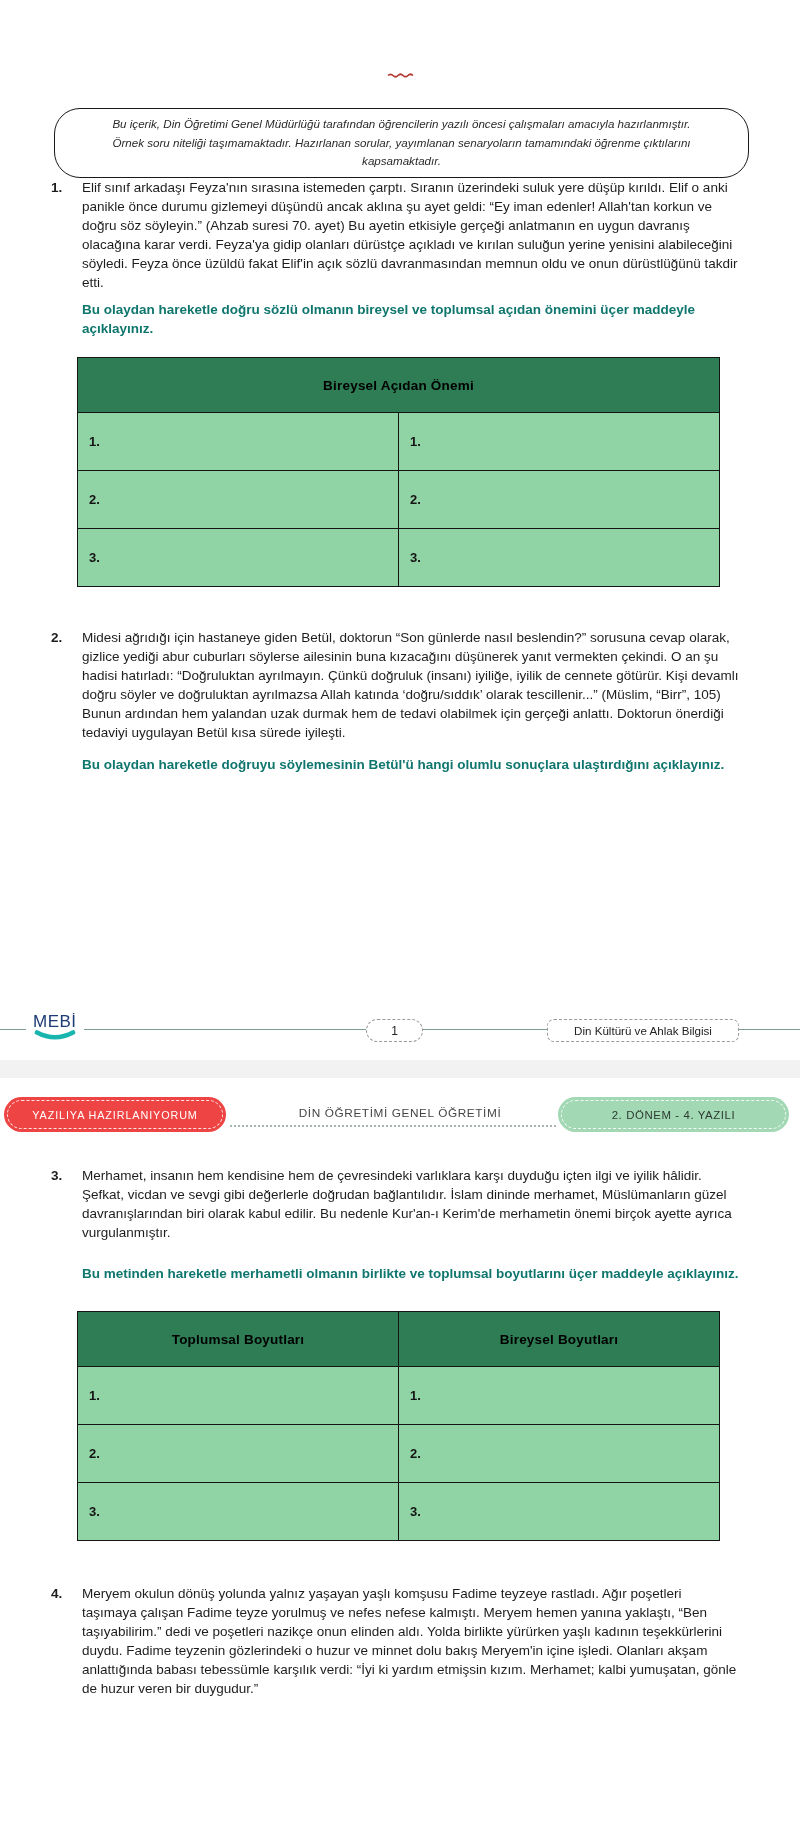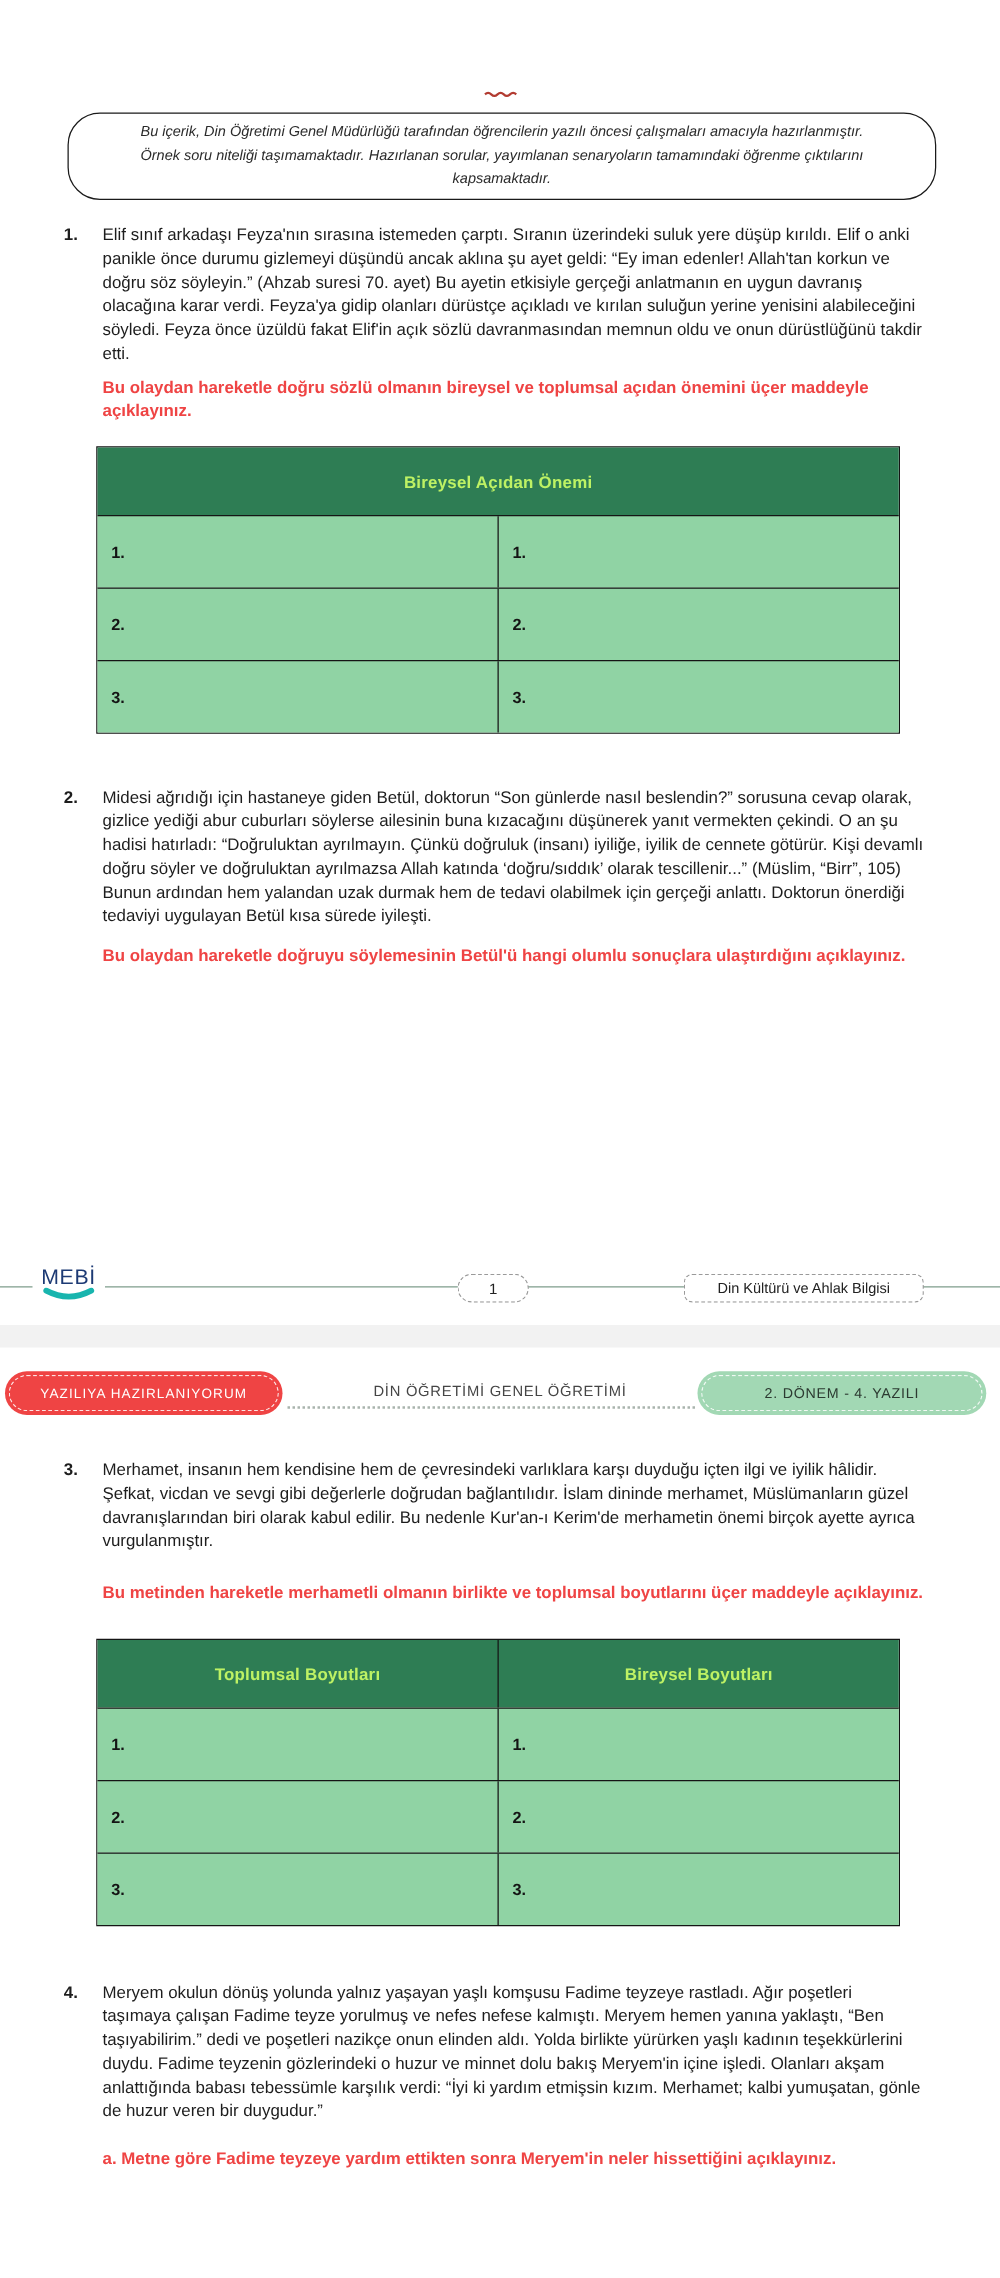--- a/index.html
+++ b/index.html
@@ -4,36 +4,36 @@
 <style>
   *{margin:0;padding:0;box-sizing:border-box}
   html,body{background:#ffffff}
   #page{position:relative;width:800px;height:1822px;background:#ffffff;overflow:hidden;
         font-family:"Liberation Sans","DejaVu Sans",sans-serif;color:#1e1e1e}
 
   
   #squiggle{position:absolute;top:71px;left:387px;width:28px;height:8px}
 
   
-  #disclaimer{position:absolute;top:90px;left:54px;width:695px;height:70px;
+  #disclaimer{position:absolute;top:108px;left:54px;width:695px;height:70px;
               border:1.6px solid #1a1a1a;border-radius:26px;
               display:flex;align-items:center;justify-content:center;padding:0 44px}
   #disclaimer .dtext{font-size:11.6px;font-style:italic;line-height:1.6;text-align:center;color:#2a2a2a}
 
   
   .qrow{position:absolute;left:51px;width:689px;display:flex;font-size:13.5px;line-height:19px;color:#1d1d1d}
   .qnum{width:31px;font-weight:700;flex:none}
   .qtext{flex:1}
-  .prompt{position:absolute;left:82px;width:658px;font-size:13.5px;line-height:19px;font-weight:700;color:#ef4444}
+  .prompt{position:absolute;left:82px;width:658px;font-size:13.5px;line-height:19px;font-weight:700;color:#0f766e}
 
   
   .qtable{position:absolute;left:77px;width:643px;border:1.6px solid #151515}
   .qtable .thead{display:flex;height:54px;background:#2e7d54}
   .qtable .th{flex:1;display:flex;align-items:center;justify-content:center;
-              color:#bef264;font-weight:700;font-size:13.5px;letter-spacing:.2px}
+              color:#000000;font-weight:700;font-size:13.5px;letter-spacing:.2px}
   .qtable .th + .th{border-left:1.6px solid #151515}
   .qtable .trow{display:flex;height:58px;background:#90d3a4;border-top:1.6px solid #151515}
   .qtable .td{flex:1;display:flex;align-items:center;padding-left:11px;
               font-weight:700;font-size:13px;color:#141414}
   .qtable .td + .td{border-left:1.6px solid #151515}
 
   
   #footer-line{position:absolute;top:1029px;left:0;width:800px;border-top:1.7px solid #7f9d8c}
   #mebi{position:absolute;top:1013px;left:26px;z-index:2;background:#ffffff;padding:0 7px;text-align:center}
   #mebi .mtxt{font-size:17px;font-weight:400;color:#1d3a74;letter-spacing:.5px;line-height:18px}
@@ -147,15 +147,14 @@
     <div class="trow">
       <div class="td">3.</div>
       <div class="td">3.</div>
     </div>
   </div>
 
   <div class="qrow" style="top:1584px">
     <div class="qnum">4.</div>
     <div class="qtext">Meryem okulun dönüş yolunda yalnız yaşayan yaşlı komşusu Fadime teyzeye rastladı. Ağır poşetleri taşımaya çalışan Fadime teyze yorulmuş ve nefes nefese kalmıştı. Meryem hemen yanına yaklaştı, “Ben taşıyabilirim.” dedi ve poşetleri nazikçe onun elinden aldı. Yolda birlikte yürürken yaşlı kadının teşekkürlerini duydu. Fadime teyzenin gözlerindeki o huzur ve minnet dolu bakış Meryem'in içine işledi. Olanları akşam anlattığında babası tebessümle karşılık verdi: “İyi ki yardım etmişsin kızım. Merhamet; kalbi yumuşatan, gönle de huzur veren bir duygudur.”</div>
   </div>
-  <div class="prompt" style="top:1717px">a. Metne göre Fadime teyzeye yardım ettikten sonra Meryem'in neler hissettiğini açıklayınız.</div>
 
 </div>
 
 </body></html>

